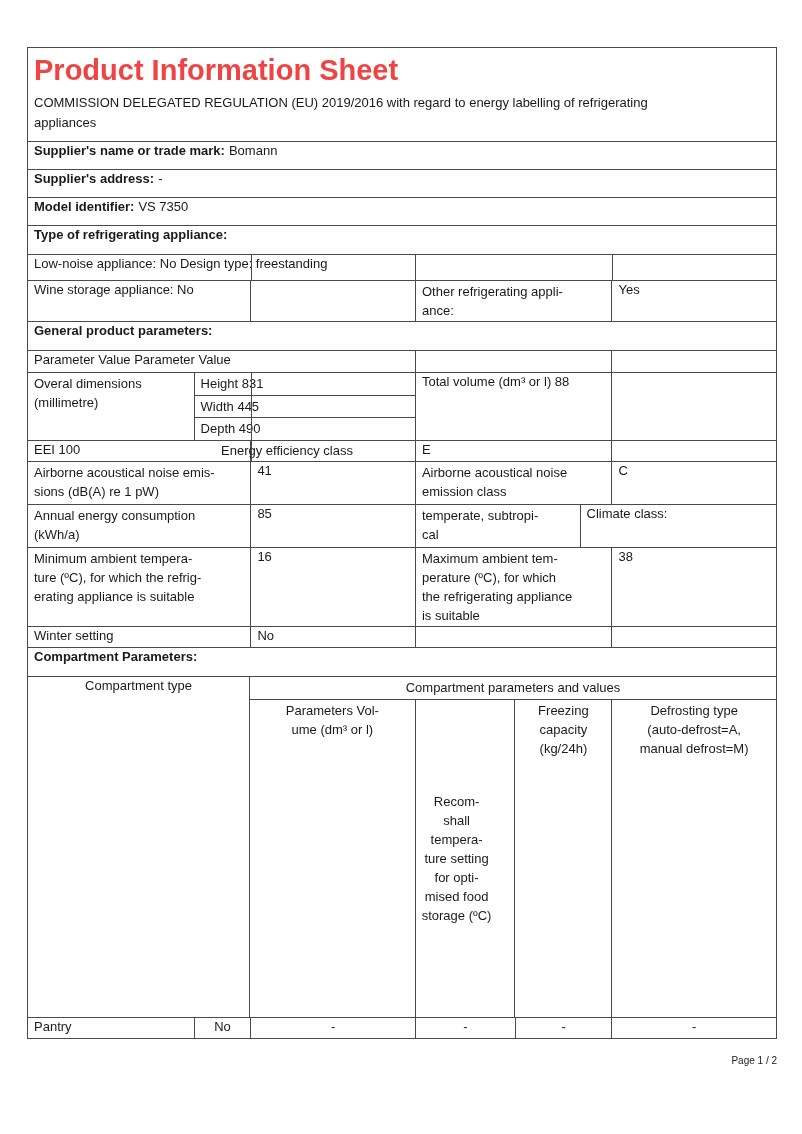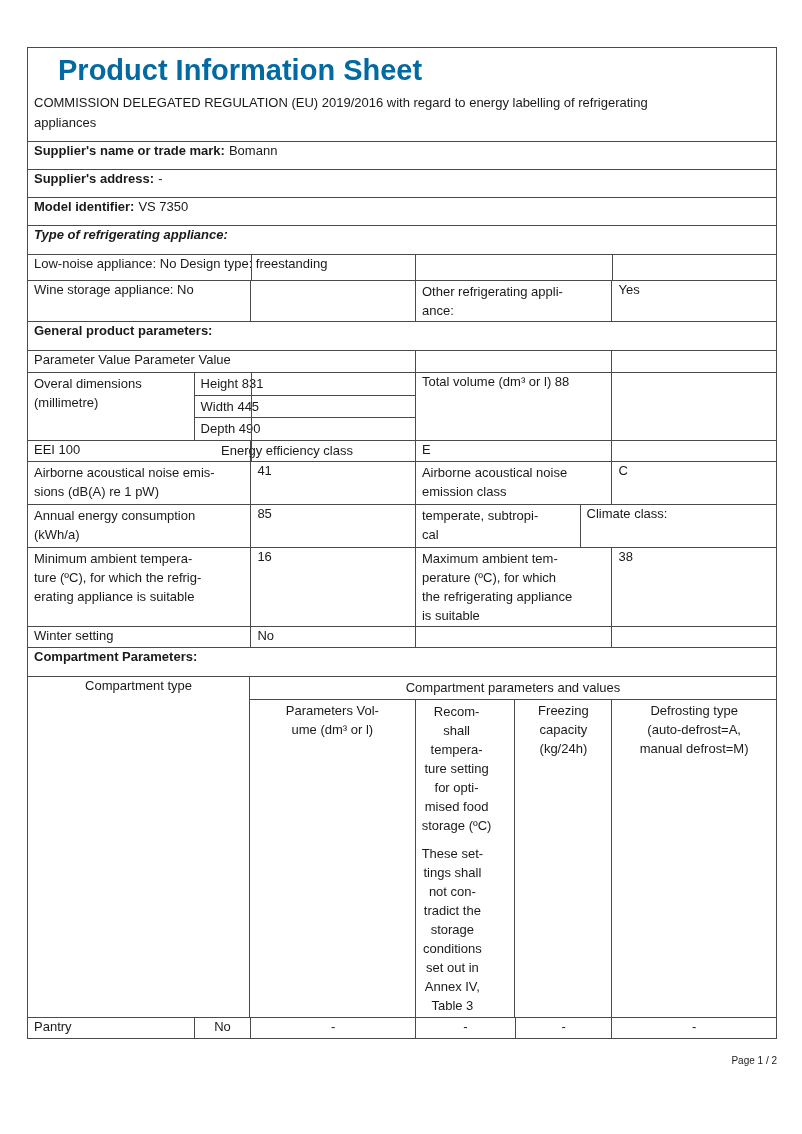--- a/index.html
+++ b/index.html
@@ -47,21 +47,21 @@
   .recP{margin:0;}
   .recP + .recP{margin-top:9px;}
   .footer{position:absolute;left:27px;top:1053px;width:750px;text-align:right;font-size:10px;color:#1a1a1a;}
 </style>
 </head>
 <body>
 
 <div class="sheet">
 
   <div class="row titleRow">
-    <h1 style="color:#0369a1;margin-left:24px;">Product Information Sheet</h1>
+    <h1 style="color:#ef4444;">Product Information Sheet</h1>
     <p>COMMISSION DELEGATED REGULATION (EU) 2019/2016 with regard to energy labelling of refrigerating
 appliances</p>
   </div>
 
   <div class="row h29">
     <div class="cell" style="width:750px;">
       <span class="b">Supplier's name or trade mark:</span>
       <span class="val">Bomann</span>
     </div>
   </div>
@@ -74,21 +74,21 @@
   </div>
 
   <div class="row h29">
     <div class="cell" style="width:750px;">
       <span class="b">Model identifier:</span>
       <span class="val">VS 7350</span>
     </div>
   </div>
 
   <div class="row h30">
-    <div class="cell" style="width:750px;font-style:italic;">
+    <div class="cell" style="width:750px;">
       <span class="b">Type of refrigerating appliance:</span>
     </div>
   </div>
 
   <div class="row h27">
     <div class="cell w223">
       <span class="nowrap">Low-noise appliance: No Design type: freestanding</span>
     </div>
     <div class="cell w165"></div>
     <div class="cell w197"></div>
@@ -245,29 +245,20 @@
 ume (dm³ or l)</span>
         </div>
         <div class="cell w100 ctr" style="flex-direction:column;justify-content:center;">
           <div class="ml recP">Recom-
 shall
 tempera-
 ture setting
 for opti-
 mised food
 storage (ºC)</div>
-          <div class="ml recP">These set-
-tings shall
-not con-
-tradict the
-storage
-conditions
-set out in
-Annex IV,
-Table 3</div>
         </div>
         <div class="cell w97 ctr">
           <span class="ml">Freezing
 capacity
 (kg/24h)</span>
         </div>
         <div class="cell w165 ctr">
           <span class="ml">Defrosting type
 (auto-defrost=A,
 manual defrost=M)</span>

